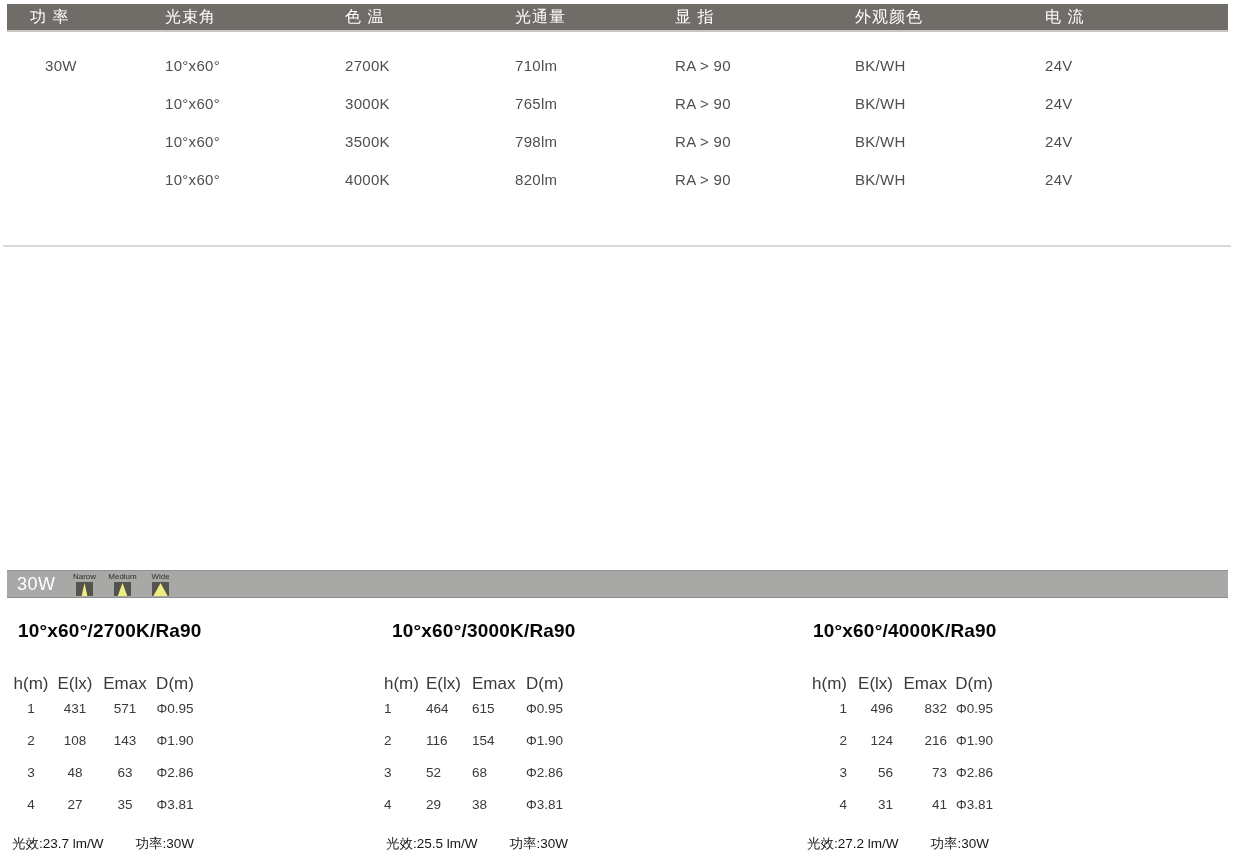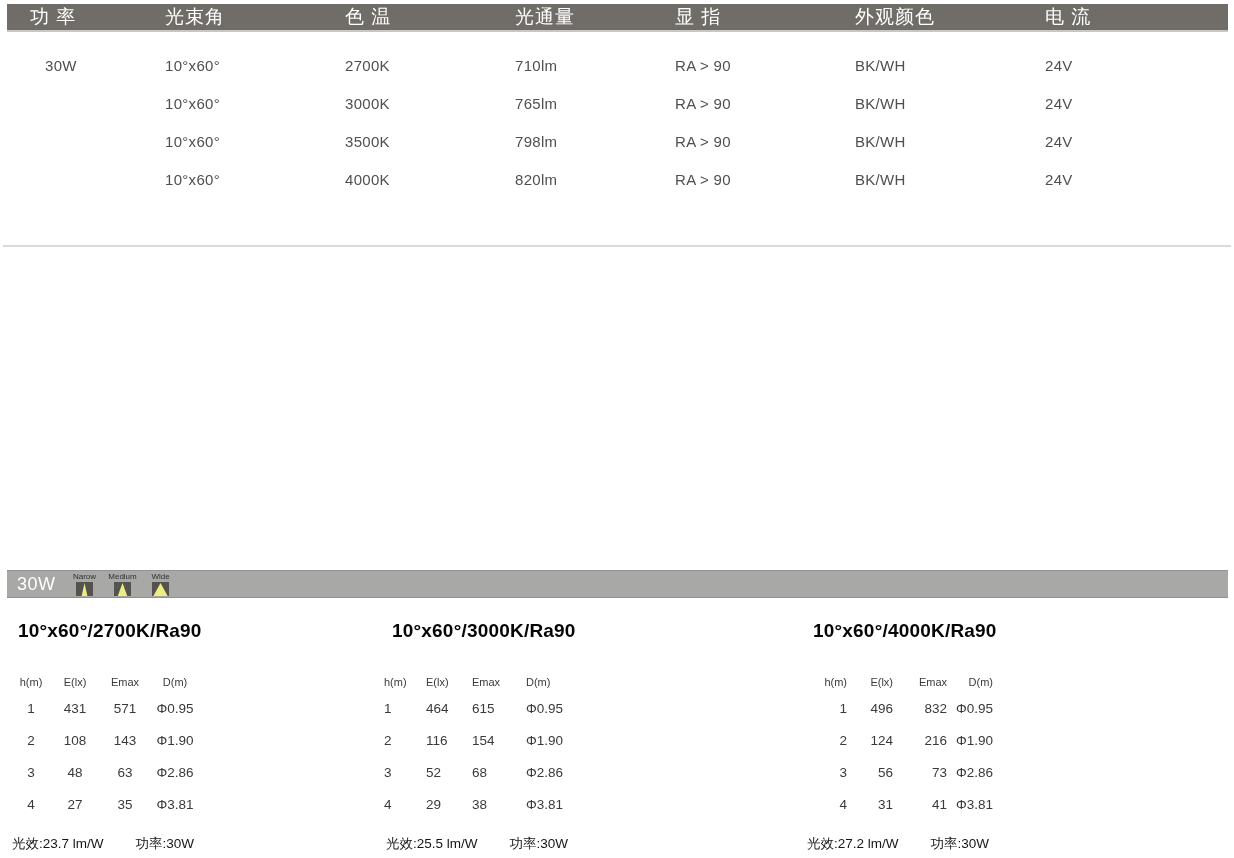--- a/index.html
+++ b/index.html
@@ -5,21 +5,21 @@
   * { margin:0; padding:0; box-sizing:border-box; }
   html,body { background:#fff; }
   body { font-family:"Liberation Sans", sans-serif; color:#4f4f4f; }
   .page { position:relative; width:1234px; height:858px; background:#fff; overflow:hidden; }
 
   
   .spec-grid { display:grid; grid-template-columns:135px 180px 170px 160px 180px 190px 1fr; }
   .spec-header {
     position:absolute; top:4px; left:7px; width:1221px; height:28px;
     background:#706d69; border-bottom:2px solid #c9c7c3;
-    color:#fff; font-size:19px; letter-spacing:1px;
+    color:#fff; font-size:16px; letter-spacing:1px;
     align-items:center; padding-left:23px;
   }
   .spec-body { position:absolute; top:46px; left:7px; width:1221px; padding-left:23px; }
   .spec-row { height:38px; align-items:center; font-size:15px; color:#4f4f4f; letter-spacing:0.3px; }
   .spec-row .c0 { padding-left:15px; }
 
   .divider { position:absolute; top:245px; left:3px; width:1228px; height:2px; background:#dadada; }
 
   
   .section-bar {
@@ -33,21 +33,21 @@
   .beam-box { width:17px; height:14px; background:#55534e; margin-top:1px; position:relative; }
   .beam-tri { position:absolute; left:0; top:1px; width:100%; height:13px; background:#eded83; }
   .t-narrow { clip-path:polygon(50% 0, 33% 100%, 67% 100%); }
   .t-medium { clip-path:polygon(50% 0, 22% 100%, 78% 100%); }
   .t-wide   { clip-path:polygon(50% 0, 8% 100%, 92% 100%); }
 
   
   .ptable { position:absolute; top:620px; width:188px; }
   .ptitle { font-size:19px; font-weight:bold; color:#050505; padding-left:8px; letter-spacing:0.2px; white-space:nowrap; }
   .pgrid { display:grid; grid-template-columns:42px 46px 54px 1fr; }
-  .phead { margin-top:32px; font-size:11px; color:#3a3a3a; height:16px; align-items:center; }
+  .phead { margin-top:32px; font-size:17px; color:#3a3a3a; height:16px; align-items:center; }
   .prows { margin-top:2px; }
   .prow { height:32px; align-items:center; font-size:13.5px; color:#3a3a3a; }
   .pfoot {
     margin-top:16px; display:flex; justify-content:space-between; padding:0 4px 6px 2px;
     border-bottom:2px solid #6a6a6a; font-size:13.5px; color:#161616; line-height:16px; white-space:nowrap;
   }
   .t1 { left:10px;text-align:center; } .t2 { left:384px; } .t3 { left:805px;text-align:right; }
 </style>
 </head>
 <body>

